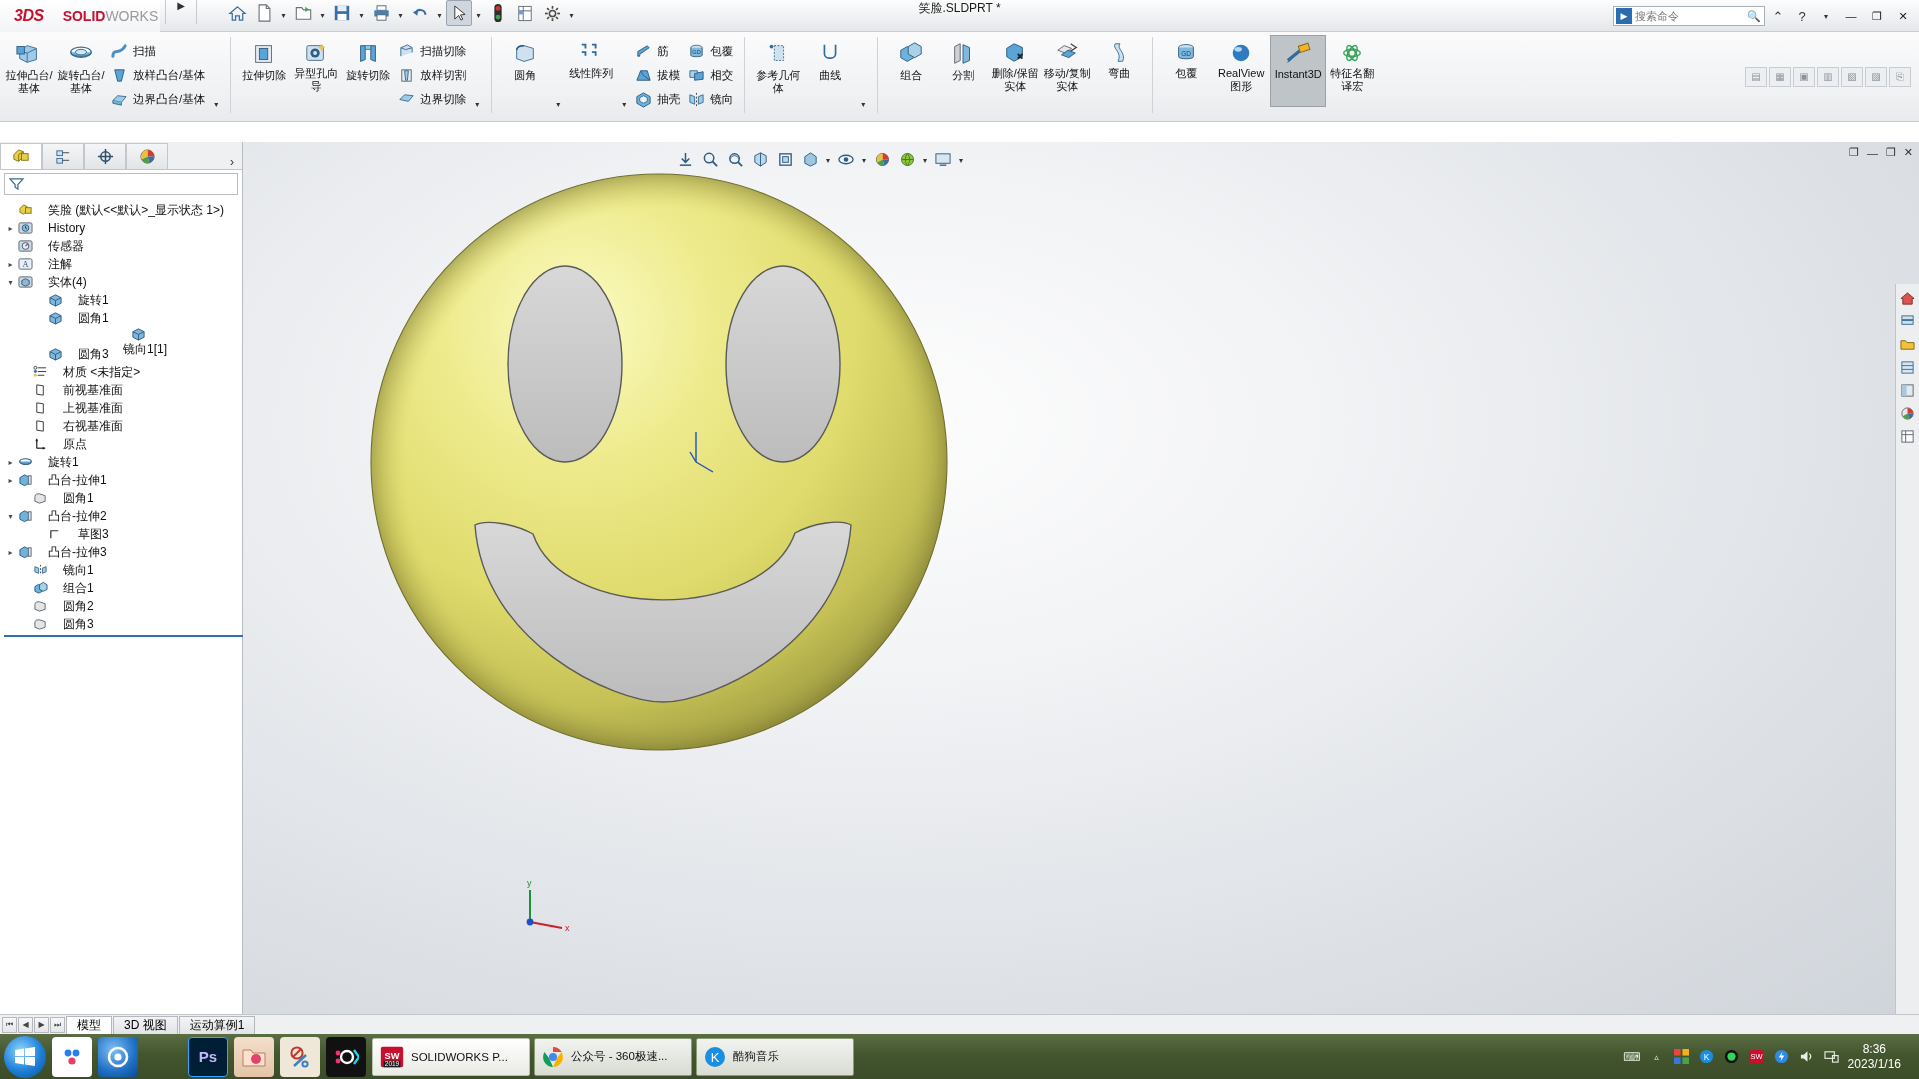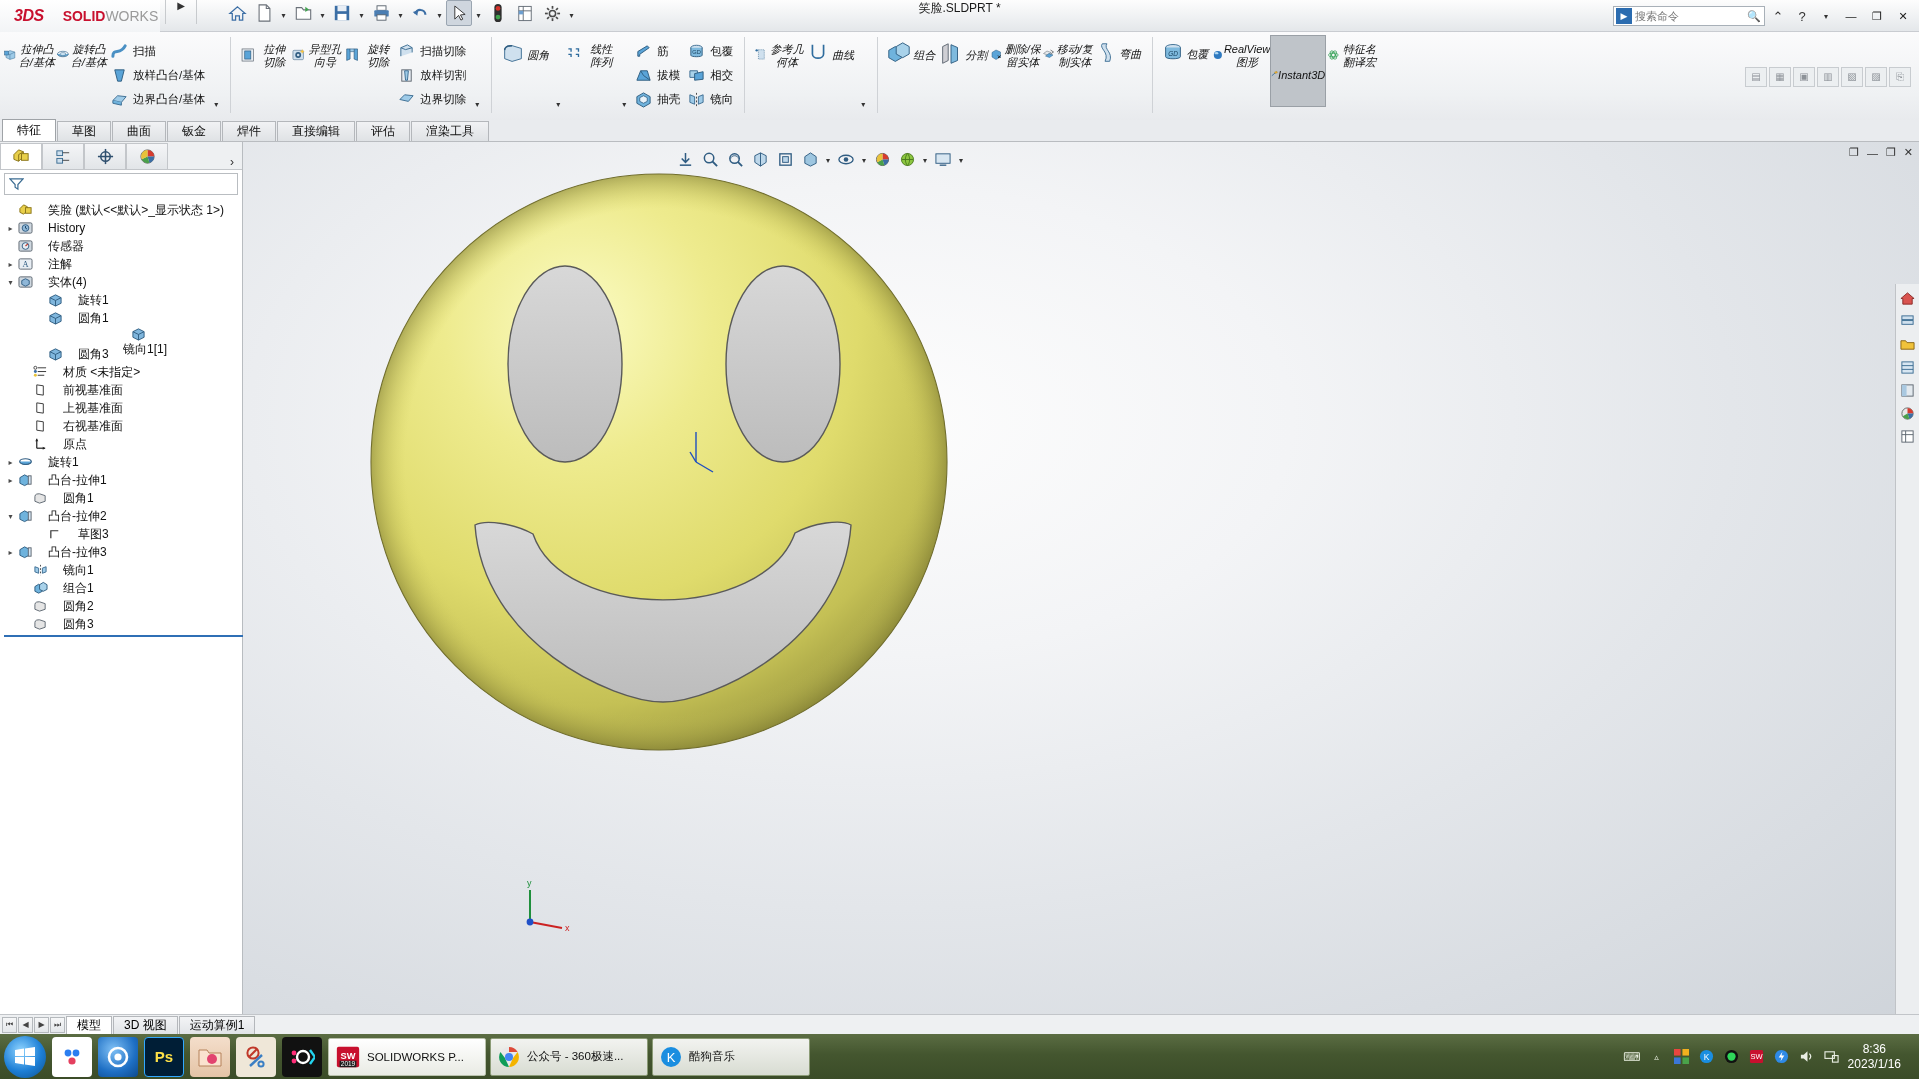--- a/index.html
+++ b/index.html
@@ -57,22 +57,22 @@
   
   .ribbon {
     position:absolute; left:0; top:32px; width:1919px; height:90px;
     background:linear-gradient(#fbfbfc,#eff1f3 70%,#e8eaed);
     border-bottom:1px solid #c6c9cd;
     display:flex; align-items:stretch;
   }
   .rgroup { display:flex; align-items:flex-start; padding:3px 3px; }
   .rsep { width:1px; background:#cfd2d6; margin:5px 4px 8px 4px; }
   .big-btn {
-    width:52px; display:flex; flex-direction:row; align-items:center;
-    padding-top:6px; text-align:center;font-style:italic;
+    width:52px; display:flex; flex-direction:column; align-items:center;
+    padding-top:6px; text-align:center;
   }
   .big-btn .lbl { font-size:11px; line-height:12.5px; margin-top:2px; color:#111; }
   .small-col { display:flex; flex-direction:column; padding-top:4px; }
   .small-btn { display:flex; align-items:center; height:24px; padding:0 4px; }
   .small-btn .lbl { font-size:11.5px; margin-left:5px; color:#111; white-space:nowrap; }
   .dropcaret { font-size:8px; color:#333; width:14px; text-align:center; align-self:flex-end; padding-bottom:9px;}
   .rb-btn-sel { background:#bfc4c9; border:1px solid #9aa0a6; }
   .right-toolgrid { margin-left:auto; display:flex; flex-direction:column; justify-content:center;
       padding-right:8px; }
   .rt-row { display:flex; gap:2px; }
@@ -568,46 +568,20 @@
         <div class="rt-cell">▦</div>
         <div class="rt-cell">▣</div>
         <div class="rt-cell">▥</div>
         <div class="rt-cell">▧</div>
         <div class="rt-cell">▨</div>
         <div class="rt-cell">⎘</div>
       </div>
     </div>
   </div>
 
-  <div class="tabstrip">
-    <div class="tab active">
-        <span>特征</span>
-      </div>
-    <div class="tab">
-        <span>草图</span>
-      </div>
-    <div class="tab">
-        <span>曲面</span>
-      </div>
-    <div class="tab">
-        <span>钣金</span>
-      </div>
-    <div class="tab">
-        <span>焊件</span>
-      </div>
-    <div class="tab">
-        <span>直接编辑</span>
-      </div>
-    <div class="tab">
-        <span>评估</span>
-      </div>
-    <div class="tab">
-        <span>渲染工具</span>
-      </div>
-  </div>
 
   <div class="main">
 
     <div class="fmgr">
       <div class="fmgr-tabs">
         <div class="fmtab active">
           <svg width="21" height="19" viewBox="0 0 22 20">
               <path d="M3 8 L8 3 L13 5 L13 10 L8 15 L3 13 Z" fill="#e8cf4a" stroke="#8a7418"></path>
               <path d="M8 8 L13 5" stroke="#8a7418" fill="none"></path>
               <path d="M8 8 L8 15" stroke="#8a7418"></path>
@@ -1130,21 +1104,21 @@
           <circle cx="17" cy="9" r="3.4" fill="#2b7ef0"></circle>
           <circle cx="13" cy="17" r="3.6" fill="#e4405f"></circle>
         </svg>
     </div>
     <div class="tb-app" style="background:radial-gradient(circle at 38% 32%,#7fc0f5,#1e6fc4 60%,#0d4a8c)">
       <svg width="24" height="24" viewBox="0 0 24 24">
           <circle cx="12" cy="12" r="9" fill="none" stroke="#ffffff" stroke-width="2.6"></circle>
           <circle cx="12" cy="12" r="3.6" fill="#ffffff"></circle>
         </svg>
     </div>
-    <div class="tb-app" style="background:#001e36;color:#fde047;border:1.6px solid #31a8ff;font-size:15px;">Ps</div>
+    <div class="tb-app" style="background:#001e36;color:#c4b5fd;border:1.6px solid #31a8ff;font-size:15px;margin-left:44px;">Ps</div>
     <div class="tb-app" style="background:linear-gradient(#f4decb,#e4c4a6)">
       <svg width="26" height="24" viewBox="0 0 26 24">
           <path d="M2 5 H10 L12 8 H24 V21 H2 Z" fill="#fae2cf" stroke="#b5825a"></path>
           <circle cx="15" cy="14" r="5" fill="#e2446f"></circle>
         </svg>
     </div>
     <div class="tb-app" style="background:#efe7d8">
       <svg width="24" height="24" viewBox="0 0 24 24">
           <circle cx="9" cy="8" r="5.6" fill="none" stroke="#c0392b" stroke-width="2"></circle>
           <line x1="5" y1="12" x2="13" y2="4" stroke="#c0392b" stroke-width="2"></line>

